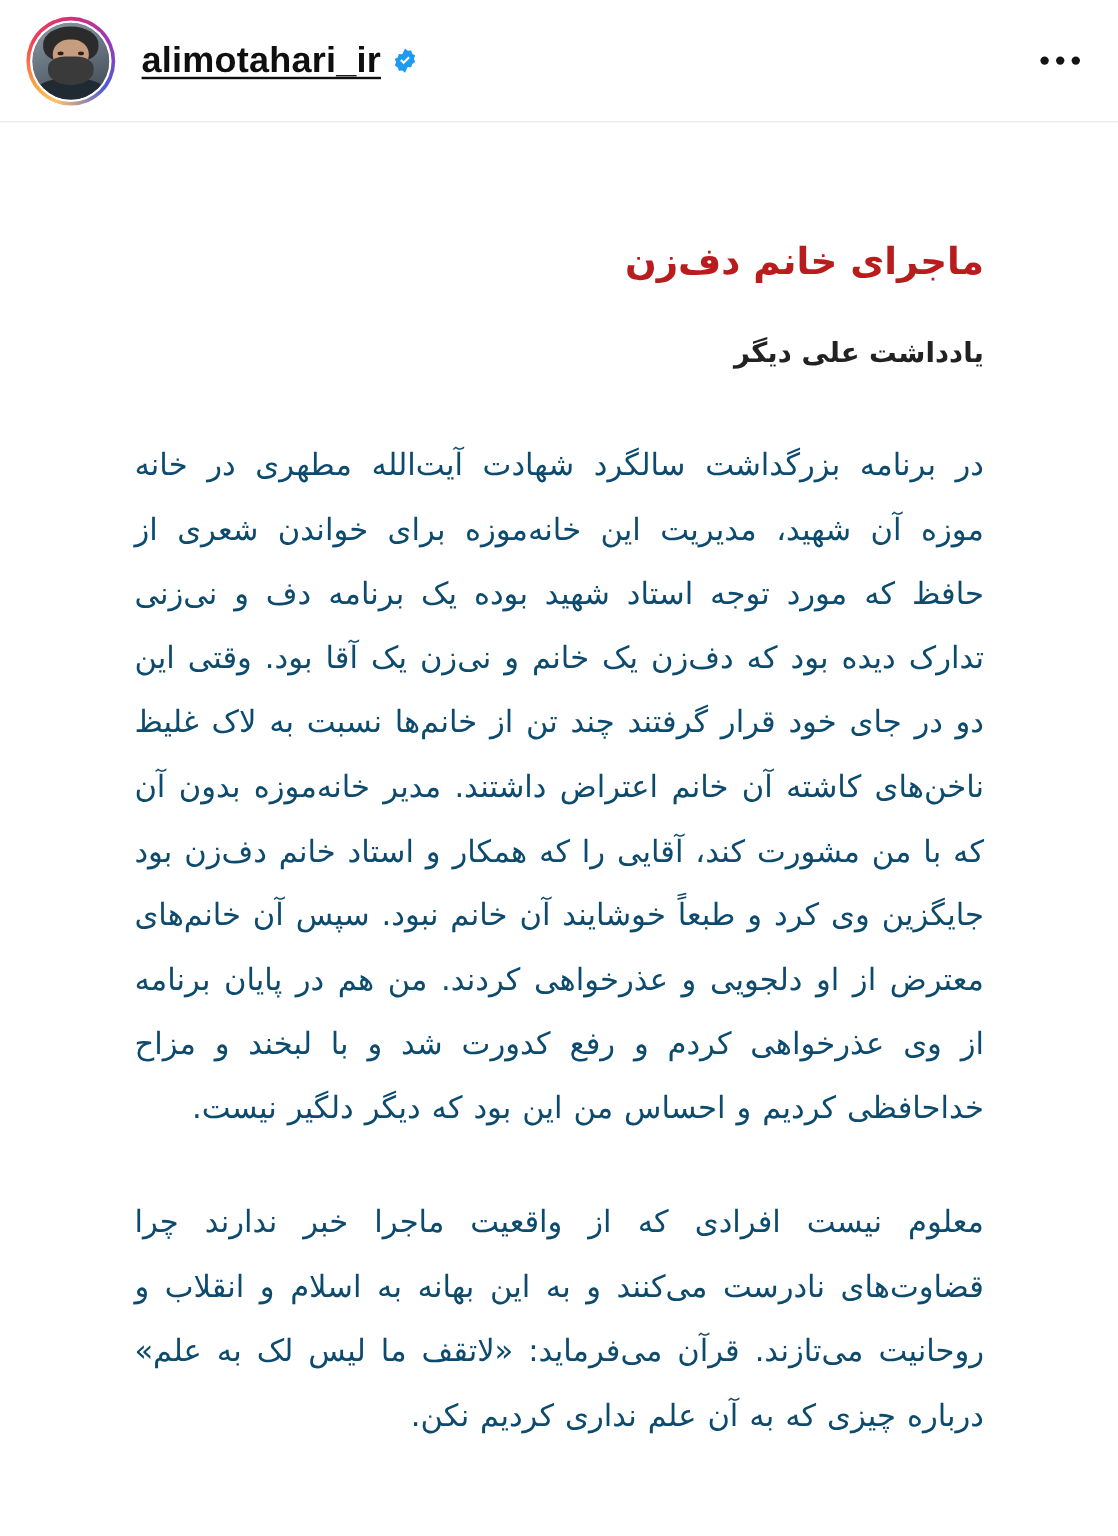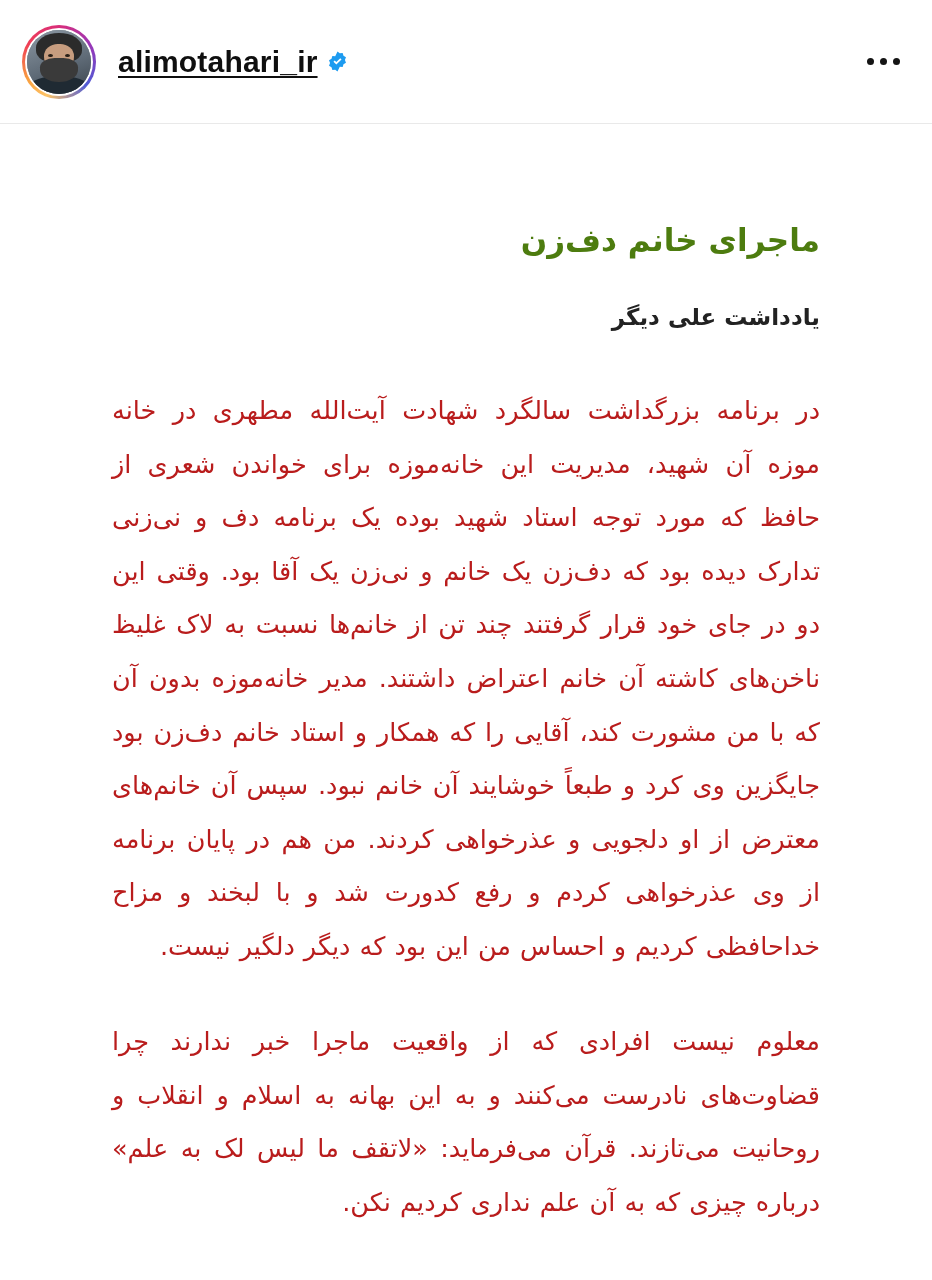--- a/index.html
+++ b/index.html
@@ -11,21 +11,21 @@
     width: 932px;
     height: 1280px;
     font-family: "DejaVu Sans", "Liberation Sans", sans-serif;
     color: #1a1a1a;
     overflow: hidden;
     position: relative;
   }
 
   
   .header {
-    height: 124px;
+    height: 102px;
     box-sizing: border-box;
     display: flex;
     align-items: center;
     direction: ltr;
     padding: 0 26px 0 22px;
     border-bottom: 1px solid #e9e9e9;
     background: #ffffff;
   }
   .avatar-ring {
     width: 74px;
@@ -156,34 +156,34 @@
   
   .post {
     padding: 96px 112px 0 112px;
     box-sizing: border-box;
     direction: rtl;
     text-align: right;
   }
   .post-title {
     font-size: 31px;
     font-weight: 700;
-    color: #4d7c0f;
+    color: #b91c1c;
     margin: 0 0 44px 0;
     line-height: 1.3;
   }
   .post-byline {
     font-size: 23px;
     font-weight: 700;
     color: #222;
     margin: 0 0 54px 0;
   }
   .post-para {
     font-size: 25.5px;
     line-height: 2.1;
-    color: #b91c1c;
+    color: #0c4a6e;
     margin: 0 0 42px 0;
     text-align: justify;
     text-align-last: right;
     word-spacing: 1px;
   }
   .post-para:last-child { margin-bottom: 0; }
 </style>
 </head>
 <body>
 

